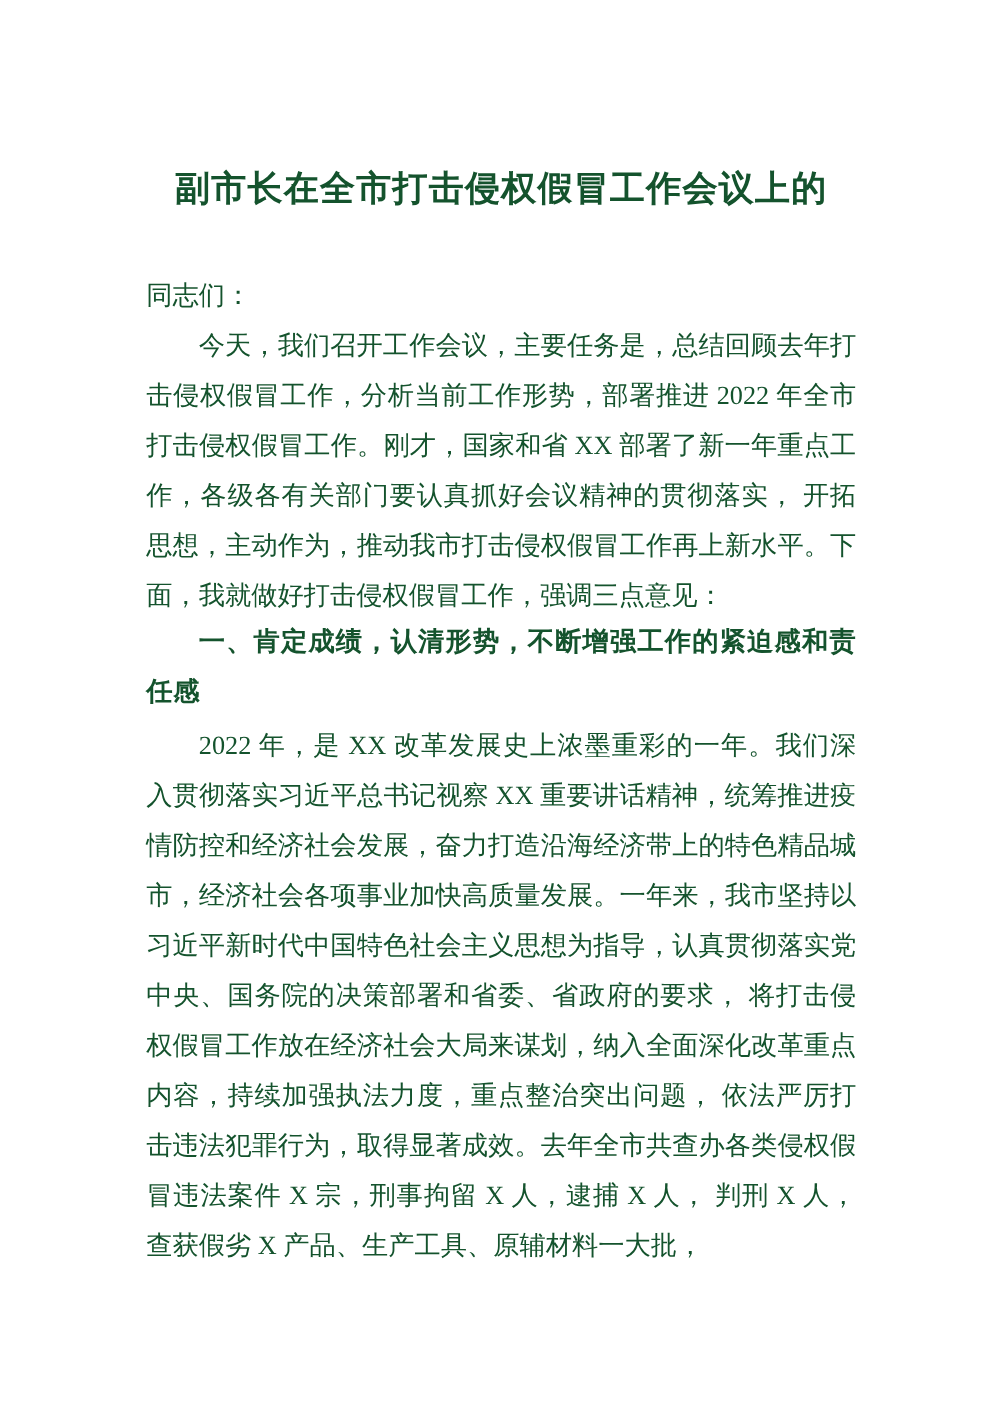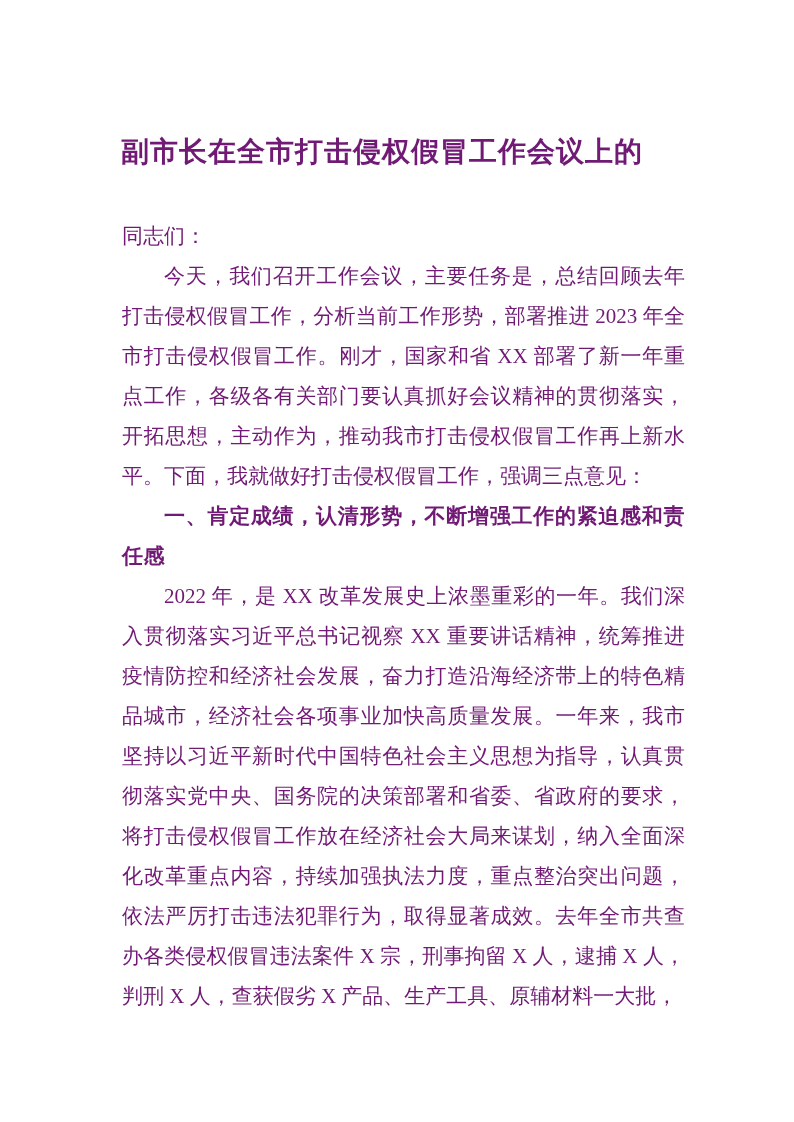--- a/index.html
+++ b/index.html
@@ -7,71 +7,70 @@
     padding: 0;
     background: #ffffff;
   }
   .page {
     position: relative;
     width: 794px;
     height: 1122px;
     margin: 0 auto;
     background: #ffffff;
     box-sizing: border-box;
-    padding: 122px 109px 0 79px;
+    padding: 122px 109px 0 117px;
     overflow: hidden;
-    color: #701a75;
+    color: #14532d;
     font-family: "Liberation Serif", "DejaVu Serif", serif;
   }
   .doc-title {
     margin: 0;
     font-size: 28px;
     font-weight: bold;
     line-height: 60px;
     text-align: center;
     letter-spacing: 1px;
     font-family: "Liberation Serif", "DejaVu Serif", serif;
   }
   .title-line {
     display: block;
   }
   .doc-body {
     margin-top: 34px;
     font-size: 21px;
     line-height: 40px;
     text-align: justify;
     text-justify: inter-character;
-    margin-left: 43px;
   }
   .doc-body p {
     margin: 0;
     padding: 0;
   }
   .salutation {
     text-indent: 0;
   }
   .para {
     text-indent: 2em;
   }
   .section-heading {
     text-indent: 2em;
     font-weight: bold;
-    font-family: Liberation Sans, sans-serif;
+    font-family: Liberation Mono, monospace;
     letter-spacing: 0.5px;
   }
 </style>
 </head>
 <body>
 
 <div class="page">
 
   <h1 class="doc-title">
     <span class="title-line">副市长在全市打击侵权假冒工作会议上的</span>
   </h1>
 
   <div class="doc-body">
     <p class="salutation">同志们：</p>
-    <p class="para">今天，我们召开工作会议，主要任务是，总结回顾去年打击侵权假冒工作，分析当前工作形势，部署推进 2023 年全市打击侵权假冒工作。刚才，国家和省 XX 部署了新一年重点工作，各级各有关部门要认真抓好会议精神的贯彻落实， 开拓思想，主动作为，推动我市打击侵权假冒工作再上新水平。下面，我就做好打击侵权假冒工作，强调三点意见：</p>
+    <p class="para">今天，我们召开工作会议，主要任务是，总结回顾去年打击侵权假冒工作，分析当前工作形势，部署推进 2022 年全市打击侵权假冒工作。刚才，国家和省 XX 部署了新一年重点工作，各级各有关部门要认真抓好会议精神的贯彻落实， 开拓思想，主动作为，推动我市打击侵权假冒工作再上新水平。下面，我就做好打击侵权假冒工作，强调三点意见：</p>
     <p class="section-heading">一、肯定成绩，认清形势，不断增强工作的紧迫感和责任感</p>
     <p class="para">2022 年，是 XX 改革发展史上浓墨重彩的一年。我们深入贯彻落实习近平总书记视察 XX 重要讲话精神，统筹推进疫情防控和经济社会发展，奋力打造沿海经济带上的特色精品城市，经济社会各项事业加快高质量发展。一年来，我市坚持以习近平新时代中国特色社会主义思想为指导，认真贯彻落实党中央、国务院的决策部署和省委、省政府的要求， 将打击侵权假冒工作放在经济社会大局来谋划，纳入全面深化改革重点内容，持续加强执法力度，重点整治突出问题， 依法严厉打击违法犯罪行为，取得显著成效。去年全市共查办各类侵权假冒违法案件 X 宗，刑事拘留 X 人，逮捕 X 人， 判刑 X 人，查获假劣 X 产品、生产工具、原辅材料一大批，</p>
   </div>
 
 </div>
 
 </body></html>

